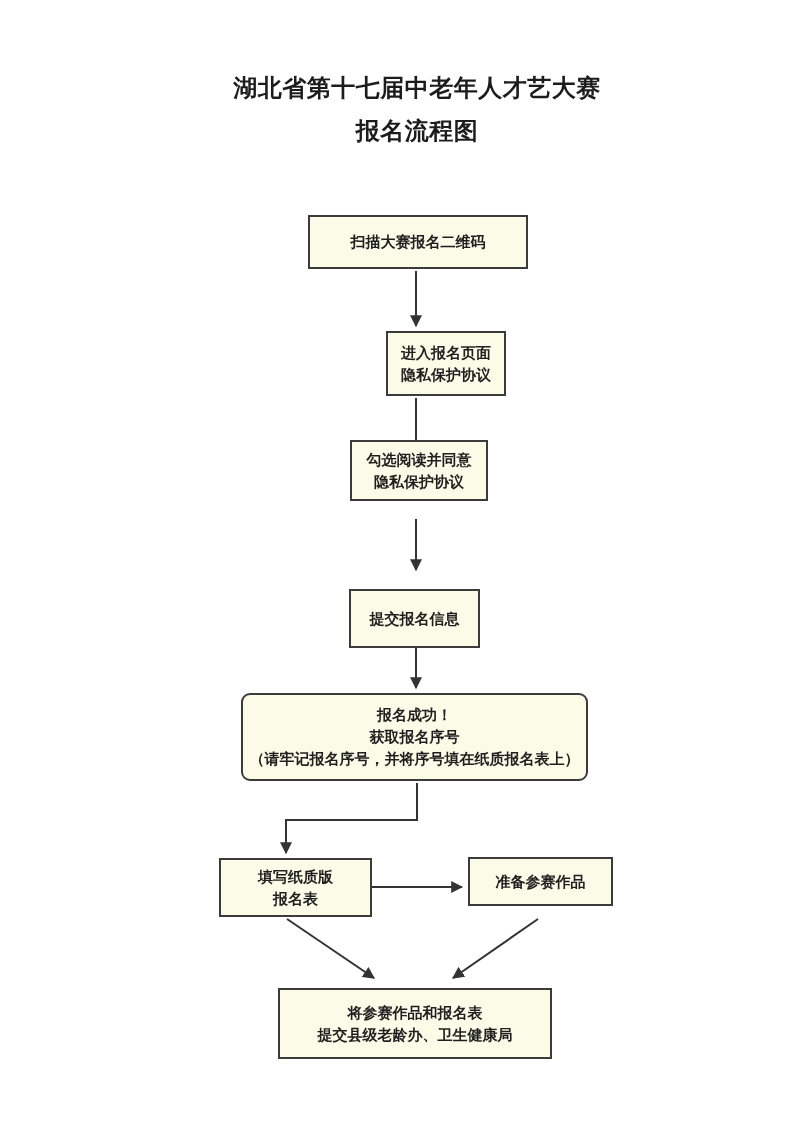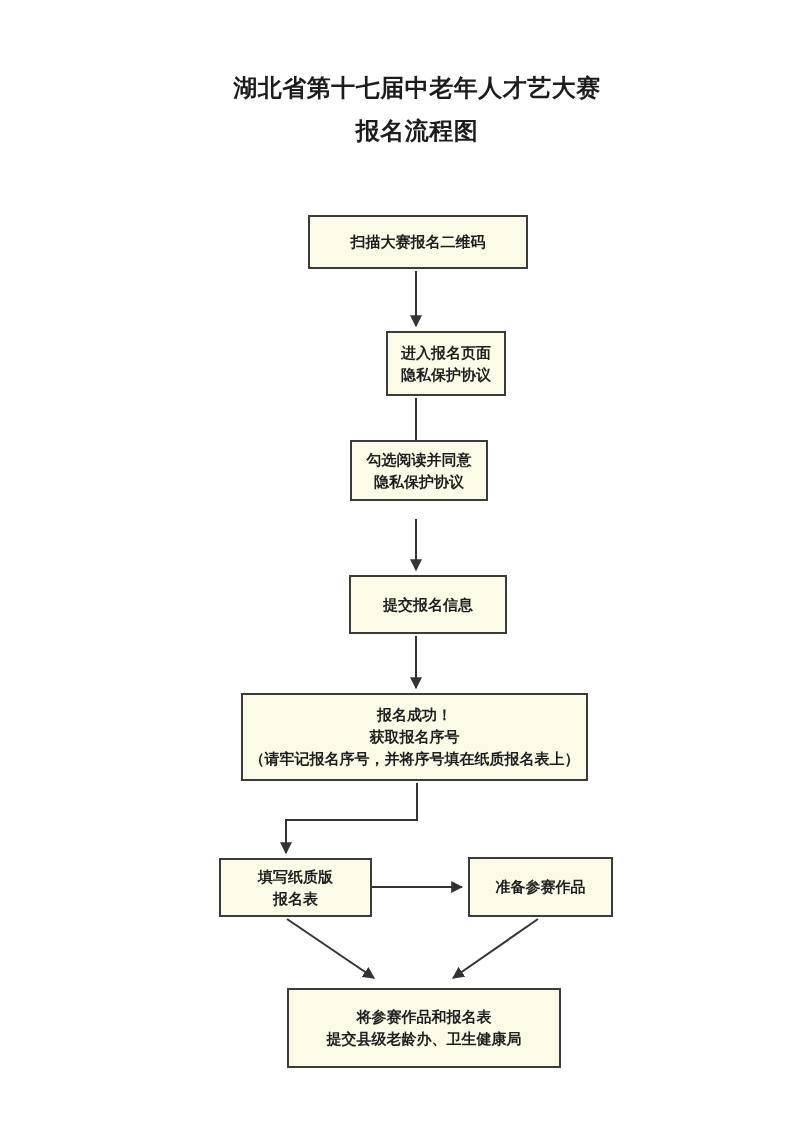--- a/index.html
+++ b/index.html
@@ -89,37 +89,37 @@
   <div class="node" style="left:358px; top:331px; width:120px; height:65px;margin-left:28px;">
     <span>进入报名页面</span>
     <span>隐私保护协议</span>
   </div>
 
   <div class="node" style="left:350px; top:440px; width:138px; height:61px;">
     <span>勾选阅读并同意</span>
     <span>隐私保护协议</span>
   </div>
 
-  <div class="node" style="left:349px; top:575px; width:158px; height:59px;">
+  <div class="node" style="left:349px; top:589px; width:131px; height:59px;">
     <span>提交报名信息</span>
   </div>
 
-  <div class="node" style="left:241px; top:693px; width:347px; height:88px;">
+  <div class="node" style="left:241px; top:693px; width:347px; height:88px;border-radius:9px;">
     <span>报名成功！</span>
     <span>获取报名序号</span>
     <span>（请牢记报名序号，并将序号填在纸质报名表上）</span>
   </div>
 
   <div class="node" style="left:213px; top:858px; width:153px; height:59px;margin-left:6px;">
     <span>填写纸质版</span>
     <span>报名表</span>
   </div>
 
-  <div class="node" style="left:468px; top:857px; width:145px; height:60px;">
+  <div class="node" style="left:468px; top:857px; width:145px; height:49px;">
     <span>准备参赛作品</span>
   </div>
 
-  <div class="node" style="left:287px; top:988px; width:274px; height:80px;">
+  <div class="node" style="left:278px; top:988px; width:274px; height:71px;">
     <span>将参赛作品和报名表</span>
     <span>提交县级老龄办、卫生健康局</span>
   </div>
 
 </div>
 
 </body></html>

